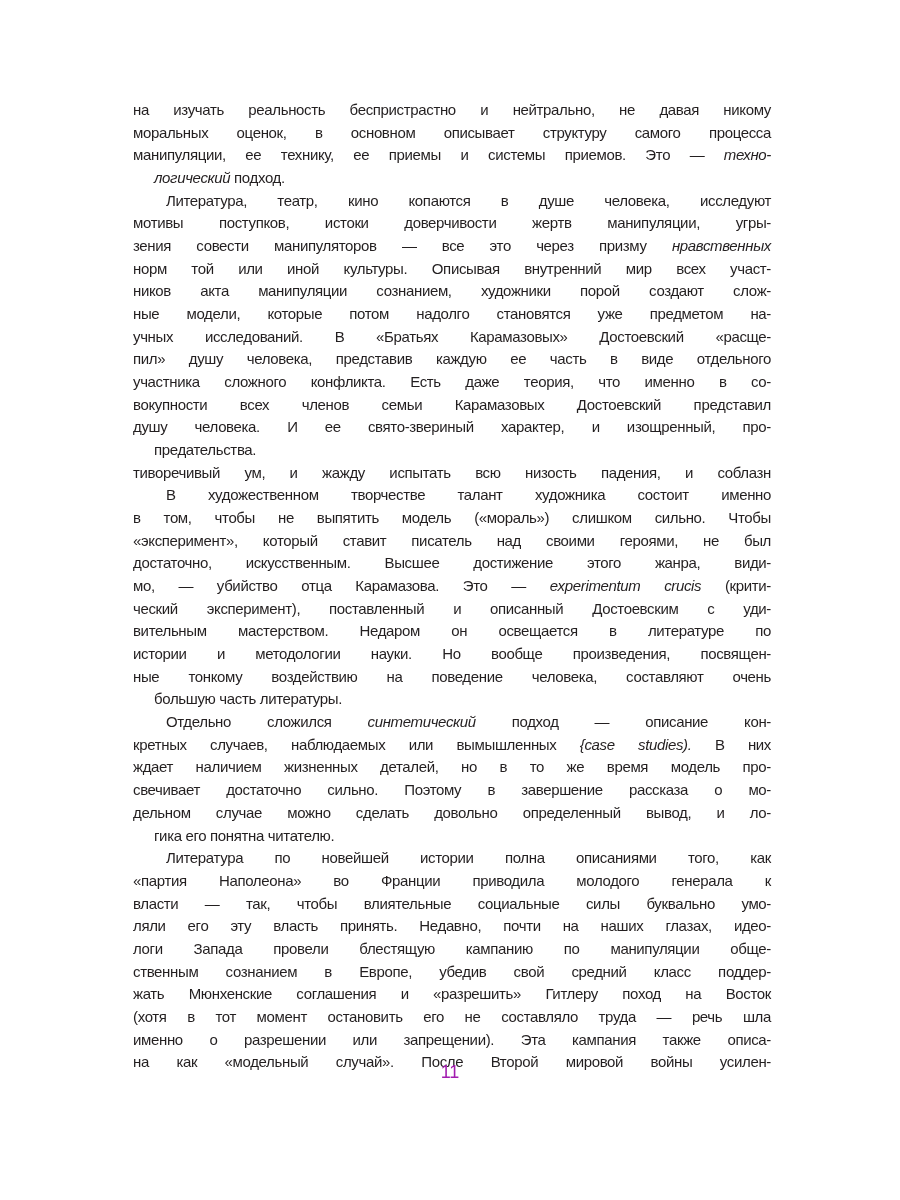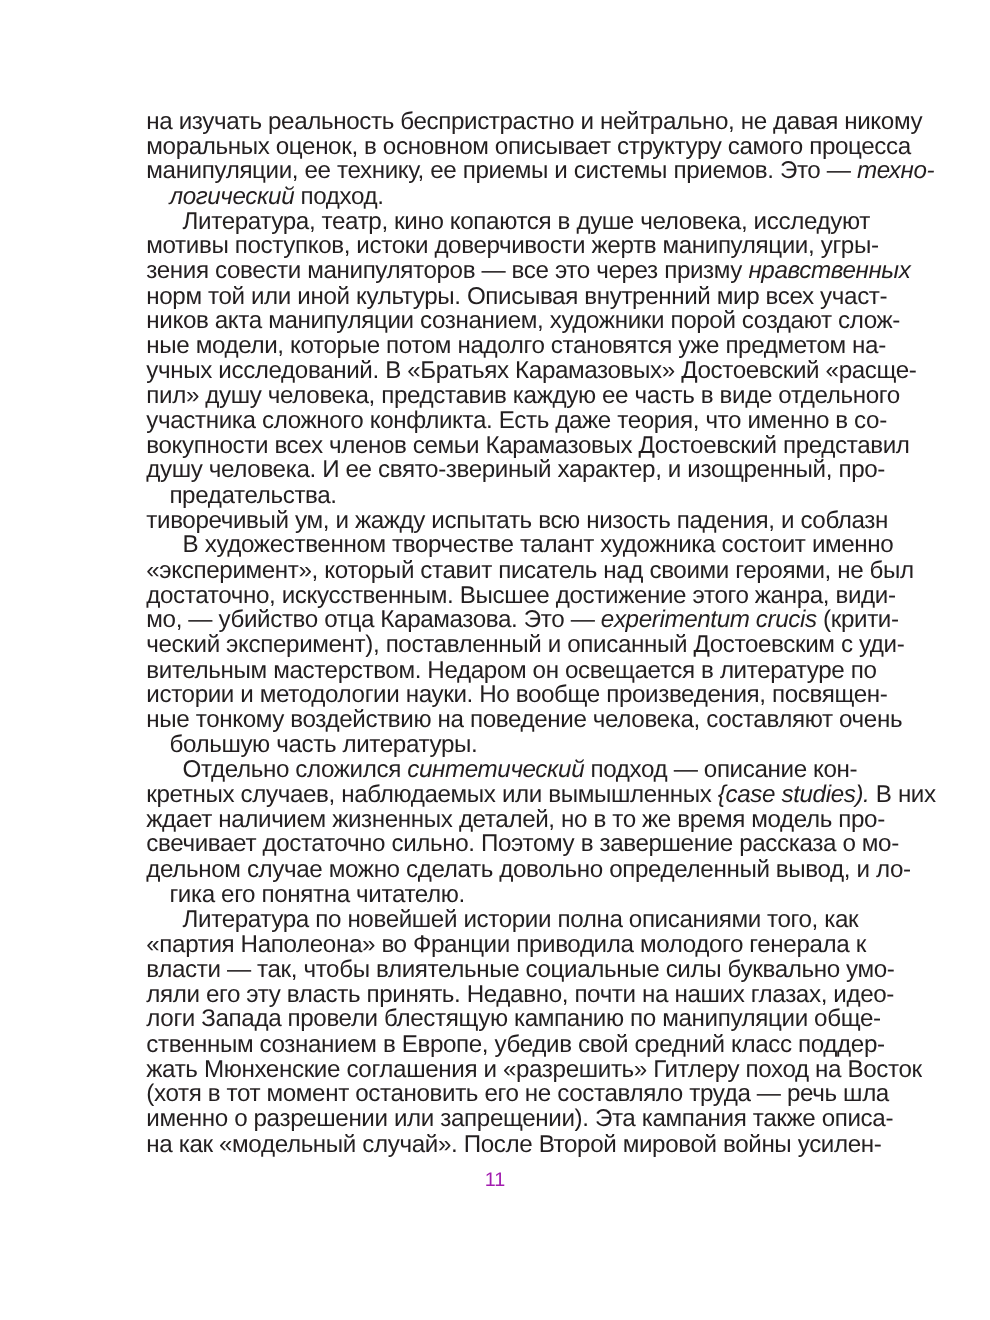--- a/index.html
+++ b/index.html
@@ -1,20 +1,20 @@
 <!DOCTYPE html>
 <html><head>
 <meta charset="utf-8">
 <style>
   html, body { margin: 0; padding: 0; background: #ffffff; }
   body { width: 900px; height: 1200px; position: relative; overflow: hidden; }
   .page {
     position: absolute; left: 133px; top: 99px; width: 638px;
     font-family: "Liberation Sans", sans-serif;
-    font-size: 22px; color: #231f20;
+    font-size: 15px; color: #231f20;
   }
   .line {
     display: block; height: 22.68px; line-height: 22.68px;
     white-space: nowrap; text-align: justify; text-align-last: justify;
     letter-spacing: -0.35px; word-spacing: 0px;
     transform-origin: left center;
   }
   .line.last { text-align-last: left; margin-left: 21px; }
   .line.indent { padding-left: 33px; }
   .line i, .line em { font-style: italic; }
@@ -44,20 +44,21 @@
       <span class="line">учных исследований. В «Братьях Карамазовых» Достоевский «расще-</span>
       <span class="line">пил» душу человека, представив каждую ее часть в виде отдельного</span>
       <span class="line">участника сложного конфликта. Есть даже теория, что именно в со-</span>
       <span class="line">вокупности всех членов семьи Карамазовых Достоевский представил</span>
       <span class="line">душу человека. И ее свято-звериный характер, и изощренный, про-</span>
       <span class="line last">предательства.</span>
       <span class="line">тиворечивый ум, и жажду испытать всю низость падения, и соблазн</span>
     </div>
     <div>
       <span class="line indent">В художественном творчестве талант художника состоит именно</span>
+      <span class="line">в том, чтобы не выпятить модель («мораль») слишком сильно. Чтобы</span>
       <span class="line">«эксперимент», который ставит писатель над своими героями, не был</span>
       <span class="line">достаточно, искусственным. Высшее достижение этого жанра, види-</span>
       <span class="line">мо, — убийство отца Карамазова. Это — <i>experimentum crucis</i> (крити-</span>
       <span class="line">ческий эксперимент), поставленный и описанный Достоевским с уди-</span>
       <span class="line">вительным мастерством. Недаром он освещается в литературе по</span>
       <span class="line">истории и методологии науки. Но вообще произведения, посвящен-</span>
       <span class="line">ные тонкому воздействию на поведение человека, составляют очень</span>
       <span class="line last">большую часть литературы.</span>
     </div>
     <div>

